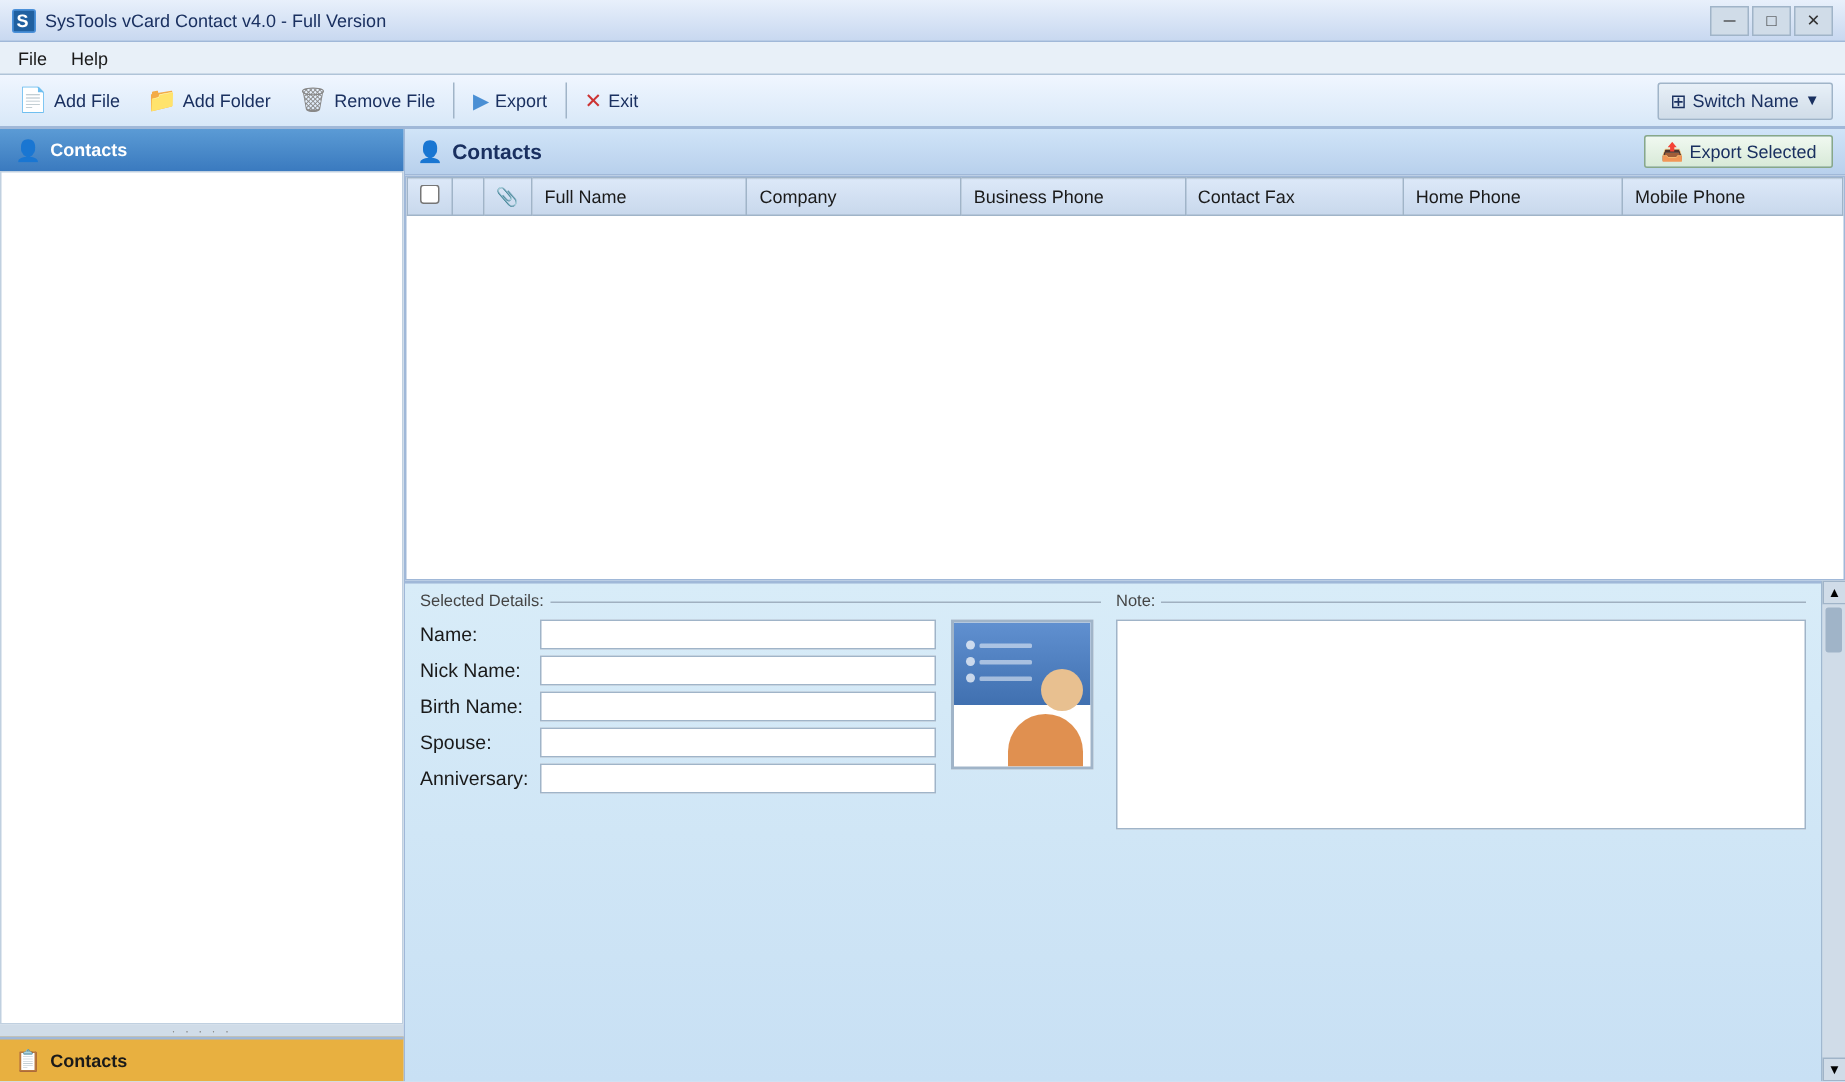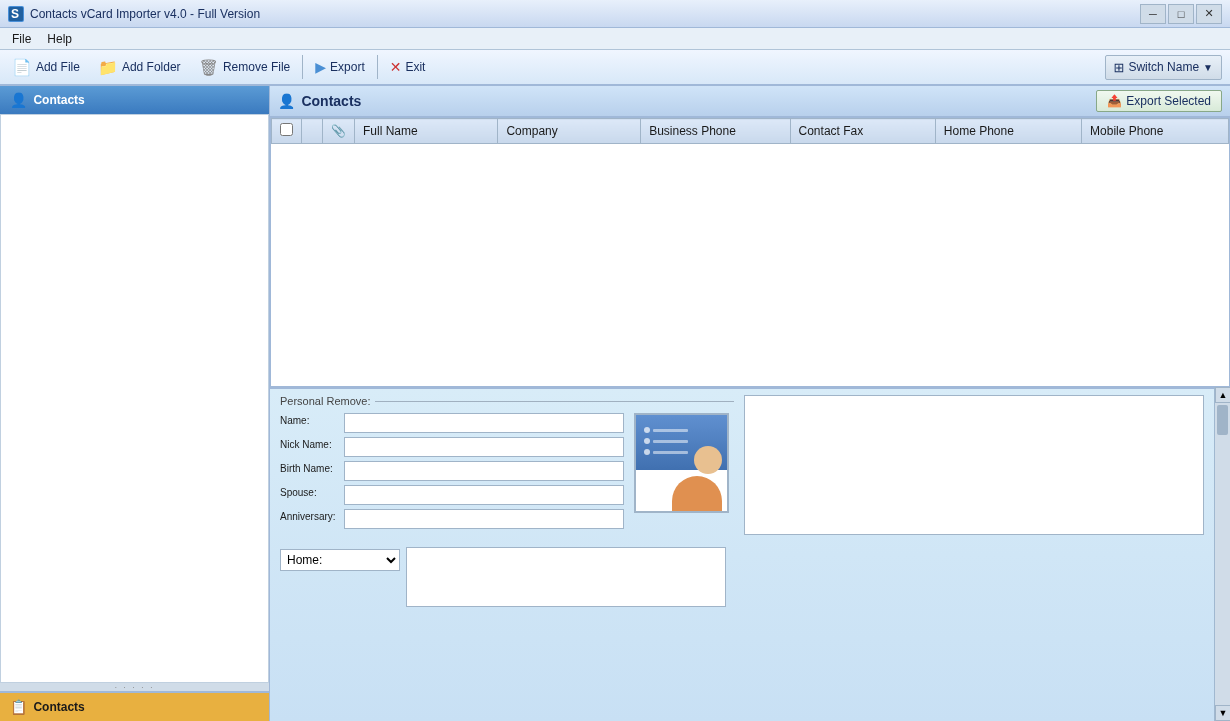--- a/index.html
+++ b/index.html
@@ -218,21 +218,21 @@
       height: 1px;
       background: #a0b0c0;
     }
     .details-grid {
       display: grid;
       grid-template-columns: auto 1fr;
       gap: 4px 8px;
       margin-bottom: 10px;
     }
     .details-label {
-      font-size: 10px;
+      font-size: 13px;
       color: #1a1a1a;
       white-space: nowrap;
       padding-top: 2px;
     }
     .details-input {
       height: 20px;
       border: 1px solid #a0b4c8;
       background: white;
       padding: 1px 4px;
       font-size: 12px;
@@ -345,21 +345,21 @@
 <body>
 
 <div class="titlebar">
   <div class="titlebar-left">
     <div class="titlebar-icon">
       <svg width="14" height="14" viewBox="0 0 14 14">
         <rect x="0" y="0" width="14" height="14" fill="#2060a0" rx="1"></rect>
         <text x="2" y="11" fill="white" font-size="9" font-weight="bold">S</text>
       </svg>
     </div>
-    <span class="titlebar-title">Contacts vCard Importer v4.0 - Full Version</span>
+    <span class="titlebar-title">SysTools vCard Contact v4.0 - Full Version</span>
   </div>
   <div class="titlebar-controls">
     <div class="titlebar-btn">─</div>
     <div class="titlebar-btn">□</div>
     <div class="titlebar-btn close">✕</div>
   </div>
 </div>
 
 <div class="menubar">
   <div class="menu-item">File</div>
@@ -463,21 +463,21 @@
         </tbody>
       </table>
     </div>
 
     <div style="display:flex; flex:1; overflow:hidden;">
       <div class="details-panel">
         <div class="two-col-details">
           <div class="left-details">
 
             <div class="contact-section">
-              <div class="section-title">Personal Remove:</div>
+              <div class="section-title">Selected Details:</div>
               <div style="display:flex; gap:10px;">
                 <div style="flex:1;">
                   <div class="details-grid">
                     <span class="details-label">Name:</span>
                     <input class="details-input" type="text" value="" style="">
                     <span class="details-label">Nick Name:</span>
                     <input class="details-input" type="text" value="" style="">
                     <span class="details-label">Birth Name:</span>
                     <input class="details-input" type="text" value="" style="">
                     <span class="details-label">Spouse:</span>
@@ -511,34 +511,27 @@
                     </div>
                   </div>
                 </div>
               </div>
             </div>
 
             <div class="contact-section">
             </div>
 
             <div class="contact-section">
-              <div class="contact-row">
-                <select class="contact-select" style="align-self:flex-start; margin-top:2px;">
-                  <option>Home:</option>
-                  <option>Work:</option>
-                  <option>Other:</option>
-                </select>
-                <textarea class="address-textarea" style=""></textarea>
-              </div>
             </div>
 
 
           </div>
 
           <div class="right-details">
+            <div class="section-title">Note:</div>
             <textarea class="note-textarea" style="width: 100%;"></textarea>
           </div>
         </div>
       </div>
 
       <div style="width:16px; background:#d8e8f0; border-left:1px solid #a0b8d0; display:flex; flex-direction:column;">
         <div class="btn-up">▲</div>
         <div style="flex:1; background:#d0dce8;">
           <div style="height:30px; background:#a0b4c8; margin:2px; border-radius:2px;"></div>
         </div>

